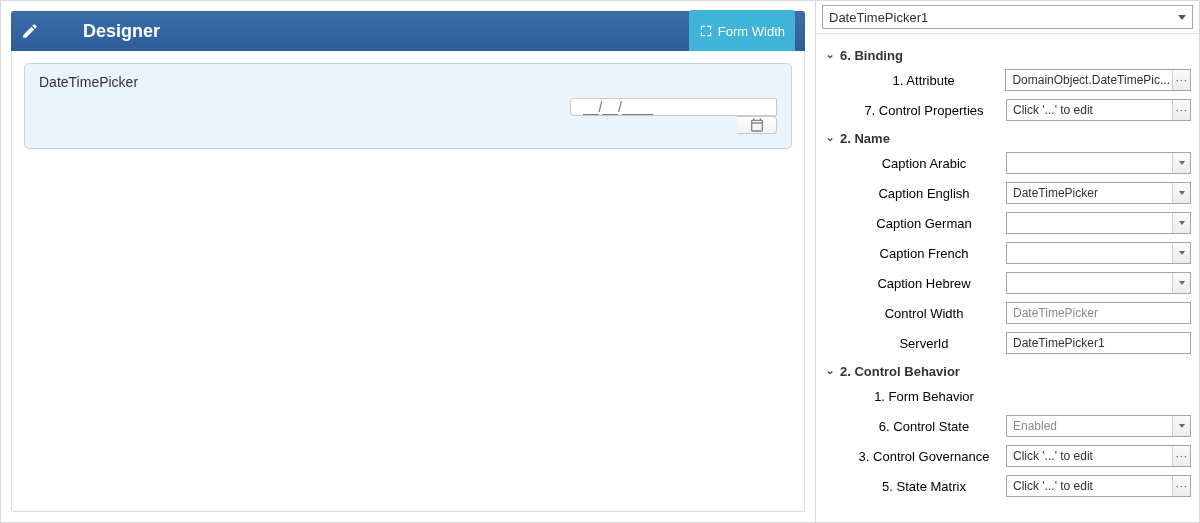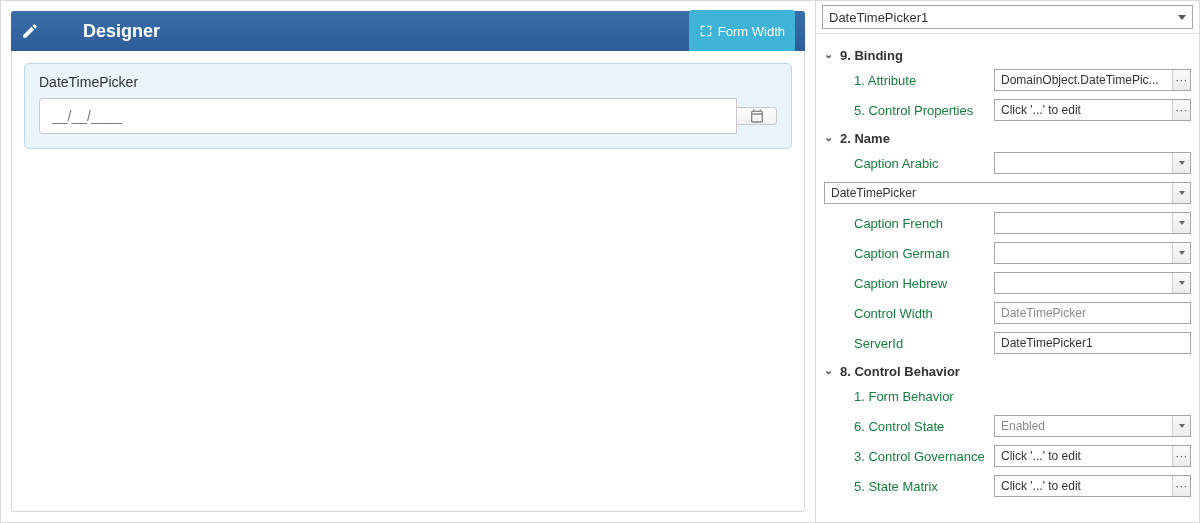--- a/index.html
+++ b/index.html
@@ -62,21 +62,22 @@
     border-radius: 5px;
     padding: 10px 14px 14px 14px;
   }
   .control-caption {
     font-size: 14px;
     color: #333;
     margin-bottom: 8px;
   }
   .date-row {
     display: flex;
-    align-items: center;
+    align-items: flex-end;
+    flex-direction: column;
   }
   .date-input {
     flex: 1;
     background: #fff;
     border: 1px solid #c9c9c9;
     border-radius: 4px 0 0 4px;
     height: 36px;
     padding: 0 12px;
     font-size: 14px;
     color: #888;
@@ -94,20 +95,21 @@
     cursor: pointer;
   }
   .date-cal-btn svg { fill: #888; }
 
   
   .props-pane {
     width: 383px;
     display: flex;
     flex-direction: column;
     background: #fff;
+    text-align: center;
   }
   .obj-select-row {
     padding: 4px 6px;
     border-bottom: 1px solid #e0e0e0;
   }
   .obj-select {
     width: 100%;
     height: 24px;
     border: 1px solid #a6a6a6;
     background: #fff;
@@ -151,27 +153,28 @@
   .prop-row {
     display: flex;
     align-items: center;
     height: 26px;
     margin-bottom: 4px;
   }
   .prop-label {
     width: 170px;
     padding-left: 30px;
     font-size: 13px;
-    color: #15803d;
+    color: #000000;
     white-space: nowrap;
     overflow: hidden;
   }
   .prop-value {
     flex: 1;
     position: relative;
+    margin-left: 12px;
   }
   .val-box {
     width: 100%;
     height: 22px;
     border: 1px solid #a6a6a6;
     background: #fff;
     padding: 0 20px 0 6px;
     font-size: 12px;
     color: #333;
     display: flex;
@@ -245,33 +248,33 @@
   <div class="props-pane">
     <div class="obj-select-row">
       <div class="obj-select">
         <span>DateTimePicker1</span>
       </div>
     </div>
     <div class="props-scroll" id="props-scroll">
 
     <div class="cat-row">
           <span class="exp-icon">⌄</span>
-          <span>9. Binding</span>
+          <span>6. Binding</span>
         </div>
         <div class="prop-row">
           <div class="prop-label">1. Attribute</div>
           <div class="prop-value">
             <div class="val-box">
               <span>DomainObject.DateTimePic...</span>
             </div>
             <div class="val-glyph ellipsis">···</div>
           </div>
         </div>
         <div class="prop-row">
-          <div class="prop-label">5. Control Properties</div>
+          <div class="prop-label">7. Control Properties</div>
           <div class="prop-value">
             <div class="val-box">
               <span>Click '...' to edit</span>
             </div>
             <div class="val-glyph ellipsis">···</div>
           </div>
         </div>
         <div class="cat-row">
           <span class="exp-icon">⌄</span>
           <span>2. Name</span>
@@ -279,38 +282,39 @@
         <div class="prop-row">
           <div class="prop-label">Caption Arabic</div>
           <div class="prop-value">
             <div class="val-box">
               <span></span>
             </div>
             <div class="val-glyph dd"></div>
           </div>
         </div>
         <div class="prop-row">
+          <div class="prop-label">Caption English</div>
           <div class="prop-value">
             <div class="val-box">
               <span>DateTimePicker</span>
             </div>
             <div class="val-glyph dd"></div>
           </div>
         </div>
         <div class="prop-row">
+          <div class="prop-label">Caption German</div>
+          <div class="prop-value">
+            <div class="val-box">
+              <span></span>
+            </div>
+            <div class="val-glyph dd"></div>
+          </div>
+        </div>
+        <div class="prop-row">
           <div class="prop-label">Caption French</div>
-          <div class="prop-value">
-            <div class="val-box">
-              <span></span>
-            </div>
-            <div class="val-glyph dd"></div>
-          </div>
-        </div>
-        <div class="prop-row">
-          <div class="prop-label">Caption German</div>
           <div class="prop-value">
             <div class="val-box">
               <span></span>
             </div>
             <div class="val-glyph dd"></div>
           </div>
         </div>
         <div class="prop-row">
           <div class="prop-label">Caption Hebrew</div>
           <div class="prop-value">
@@ -331,21 +335,21 @@
         <div class="prop-row">
           <div class="prop-label">ServerId</div>
           <div class="prop-value">
             <div class="val-box">
               <span>DateTimePicker1</span>
             </div>
           </div>
         </div>
         <div class="cat-row">
           <span class="exp-icon">⌄</span>
-          <span>8. Control Behavior</span>
+          <span>2. Control Behavior</span>
         </div>
         <div class="prop-row">
           <div class="prop-label">1. Form Behavior</div>
         </div>
         <div class="prop-row">
           <div class="prop-label">6. Control State</div>
           <div class="prop-value">
             <div class="val-box disabled">
               <span>Enabled</span>
             </div>

